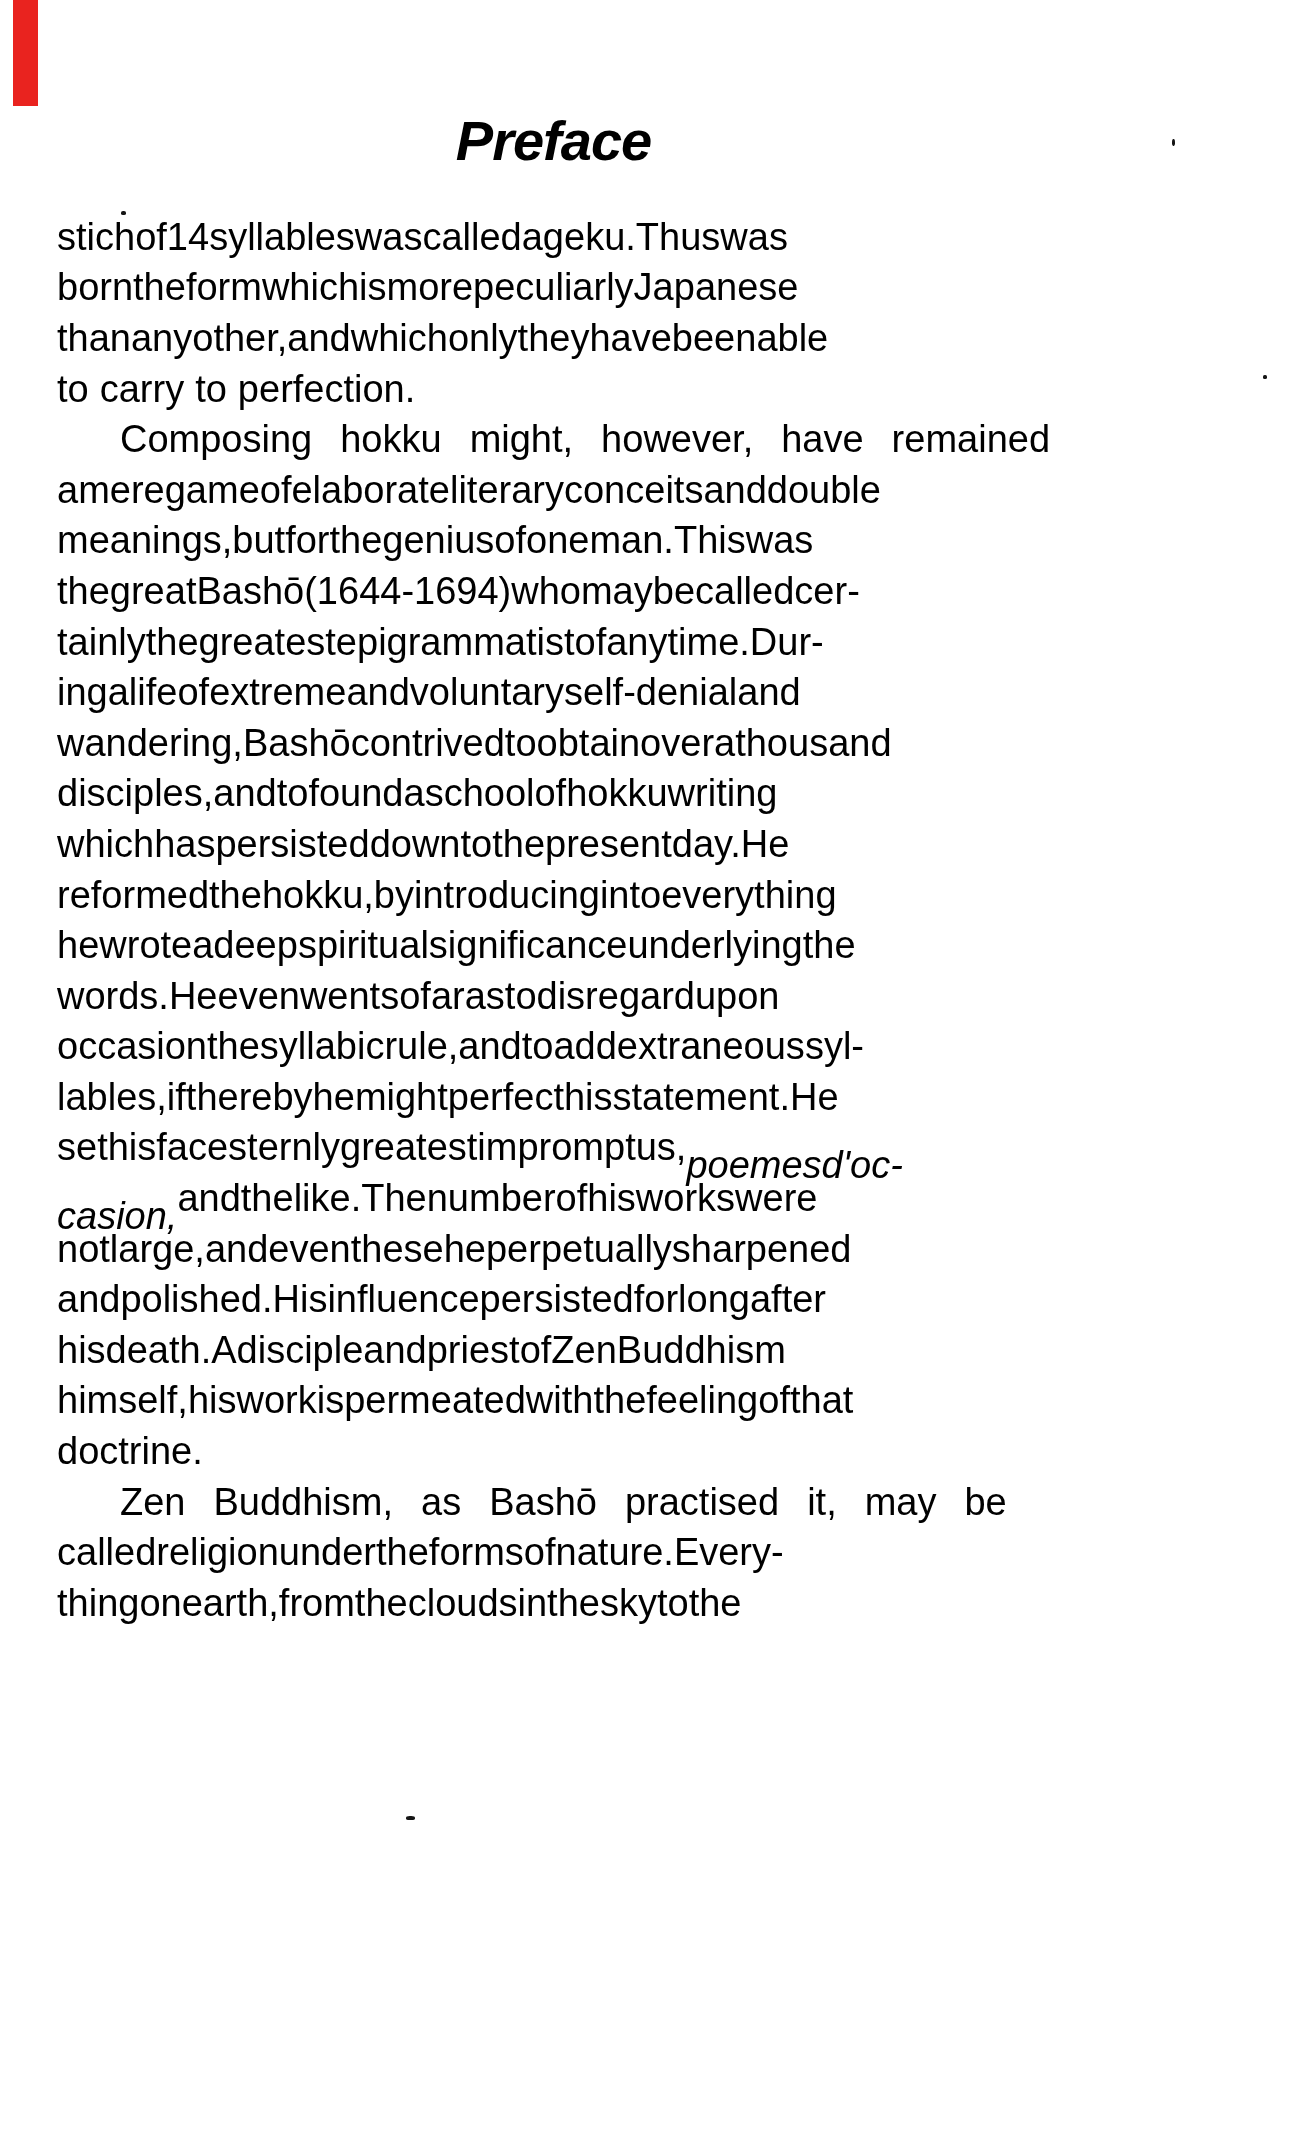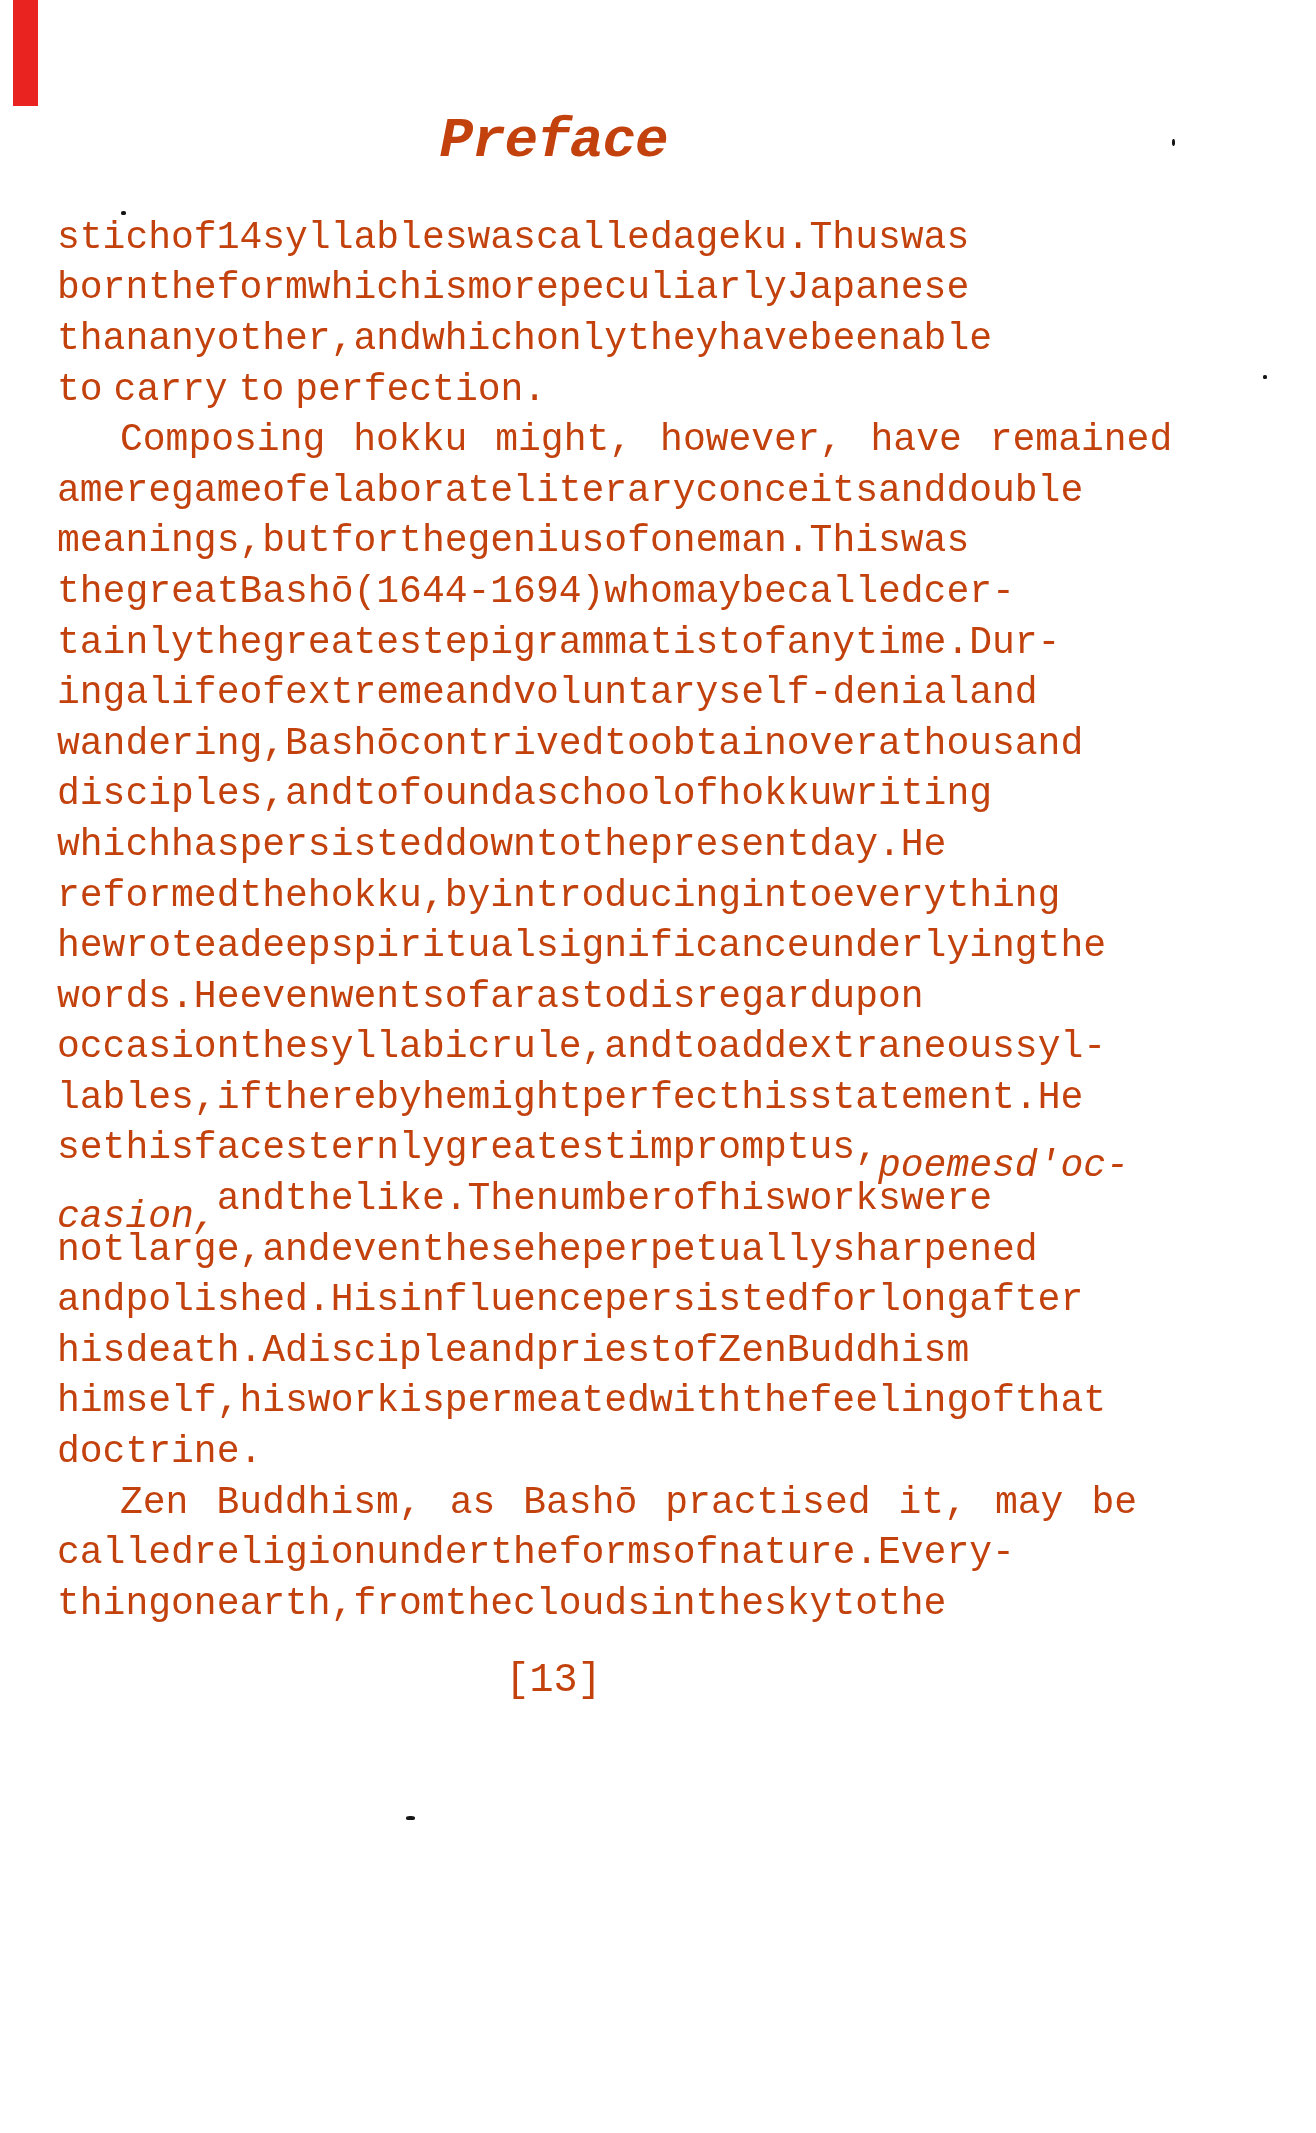--- a/index.html
+++ b/index.html
@@ -1,22 +1,22 @@
 <!DOCTYPE html>
 <html><head>
 <meta charset="utf-8">
 <style>
   html,body { margin:0; padding:0; background:#ffffff; }
   .page {
     position:relative;
     width:1316px; height:1916px;
     background:#ffffff;
     overflow:hidden;
-    font-family:Liberation Mono, monospace;
-    color:#c2410c;
+    font-family:Liberation Sans, sans-serif;
+    color:#000000;
   }
   .scan-mark {
     position:absolute;
     left:13px; width:25px;
     background:#e9231f;
   }
   .scan-mark.top { top:0; height:106px; }
   .scan-mark.bottom { top:2025px; height:108px; }
   .page-title {
     position:absolute;
@@ -84,21 +84,20 @@
       <div class="line"><span class="word">not</span><span class="word">large,</span><span class="word">and</span><span class="word">even</span><span class="word">these</span><span class="word">he</span><span class="word">perpetually</span><span class="word">sharpened</span></div>
       <div class="line"><span class="word">and</span><span class="word">polished.</span><span class="word">His</span><span class="word">influence</span><span class="word">persisted</span><span class="word">for</span><span class="word">long</span><span class="word">after</span></div>
       <div class="line"><span class="word">his</span><span class="word">death.</span><span class="word">A</span><span class="word">disciple</span><span class="word">and</span><span class="word">priest</span><span class="word">of</span><span class="word">Zen</span><span class="word">Buddhism</span></div>
       <div class="line"><span class="word">himself,</span><span class="word">his</span><span class="word">work</span><span class="word">is</span><span class="word">permeated</span><span class="word">with</span><span class="word">the</span><span class="word">feeling</span><span class="word">of</span><span class="word">that</span></div>
       <div class="line nojustify"><span class="word">doctrine.</span></div>
       <div class="line indent"><span class="word">Zen</span><span class="word">Buddhism,</span><span class="word">as</span><span class="word">Bashō</span><span class="word">practised</span><span class="word">it,</span><span class="word">may</span><span class="word">be</span></div>
       <div class="line"><span class="word">called</span><span class="word">religion</span><span class="word">under</span><span class="word">the</span><span class="word">forms</span><span class="word">of</span><span class="word">nature.</span><span class="word">Every-</span></div>
       <div class="line"><span class="word">thing</span><span class="word">on</span><span class="word">earth,</span><span class="word">from</span><span class="word">the</span><span class="word">clouds</span><span class="word">in</span><span class="word">the</span><span class="word">sky</span><span class="word">to</span><span class="word">the</span></div>
     </div>
 
-  <div class="page-number">[13]</div>
 
   <div id="speck-layer">
       <div class="speck" style="left: 121px; top: 211px; width: 5px; height: 4px;"></div>
       <div class="speck" style="left: 1172px; top: 139px; width: 3px; height: 7px;"></div>
       <div class="speck" style="left: 1263px; top: 375px; width: 4px; height: 4px;"></div>
       <div class="speck" style="left: 406px; top: 1816px; width: 9px; height: 4px;"></div>
     </div>
 
 </div>
 

